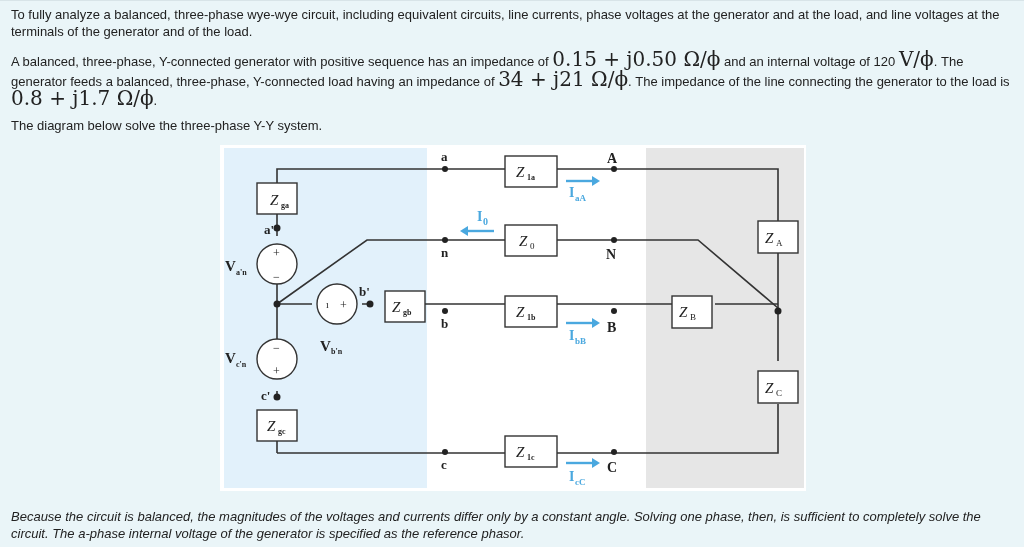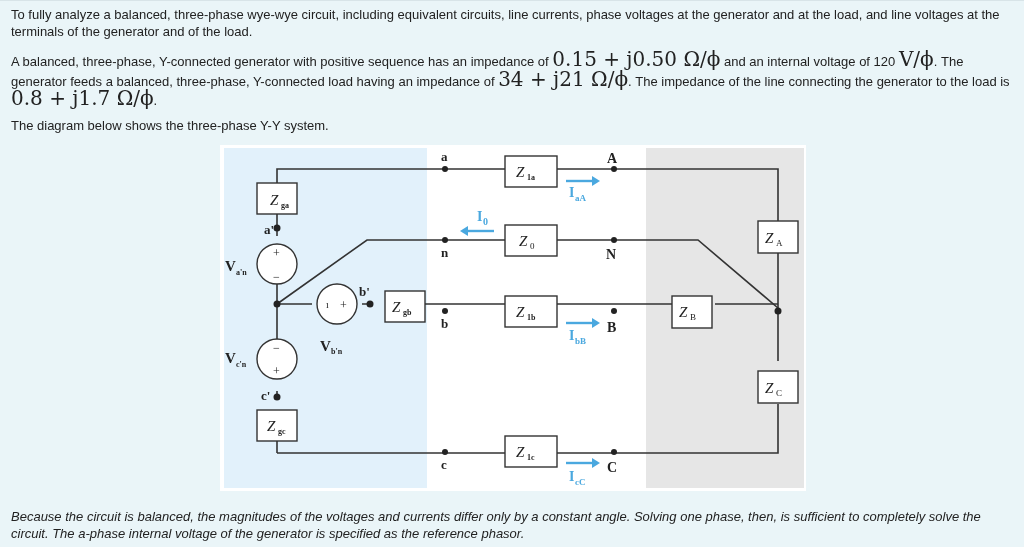--- a/index.html
+++ b/index.html
@@ -23,21 +23,21 @@
 </style>
 </head>
 <body>
 
 <div class="topline"></div>
 
 <p class="para p1">To fully analyze a balanced, three-phase wye-wye circuit, including equivalent circuits, line currents, phase voltages at the generator and at the load, and line voltages at the terminals of the generator and of the load.</p>
 
 <p class="para p2"><span>A balanced, three-phase, Y-connected generator with positive sequence has an impedance of </span><span class="math">0.15 + j0.50 Ω/ϕ</span><span> and an internal voltage of 120 </span><span class="math">V/ϕ</span><span>. The generator feeds a balanced, three-phase, Y-connected load having an impedance of </span><span class="math">34 + j21 Ω/ϕ</span><span>. The impedance of the line connecting the generator to the load is </span><span class="math">0.8 + j1.7 Ω/ϕ</span><span>.</span></p>
 
-<p class="para p3">The diagram below shows the three-phase Y-Y system.</p>
+<p class="para p3">The diagram below solve the three-phase Y-Y system.</p>
 
 <svg id="diagram" width="586" height="346" viewBox="0 0 586 346">
 
   <rect x="0" y="0" width="586" height="346" fill="#ffffff"></rect>
   <rect x="4" y="3" width="203" height="340" fill="#e2f1fb"></rect>
   <rect x="426" y="3" width="158" height="340" fill="#e6e6e6"></rect>
 
   <g stroke="#333" stroke-width="1.6" fill="none">
 
     <path d="M57,48 V24 H285 M337,24 H558 V82"></path>

